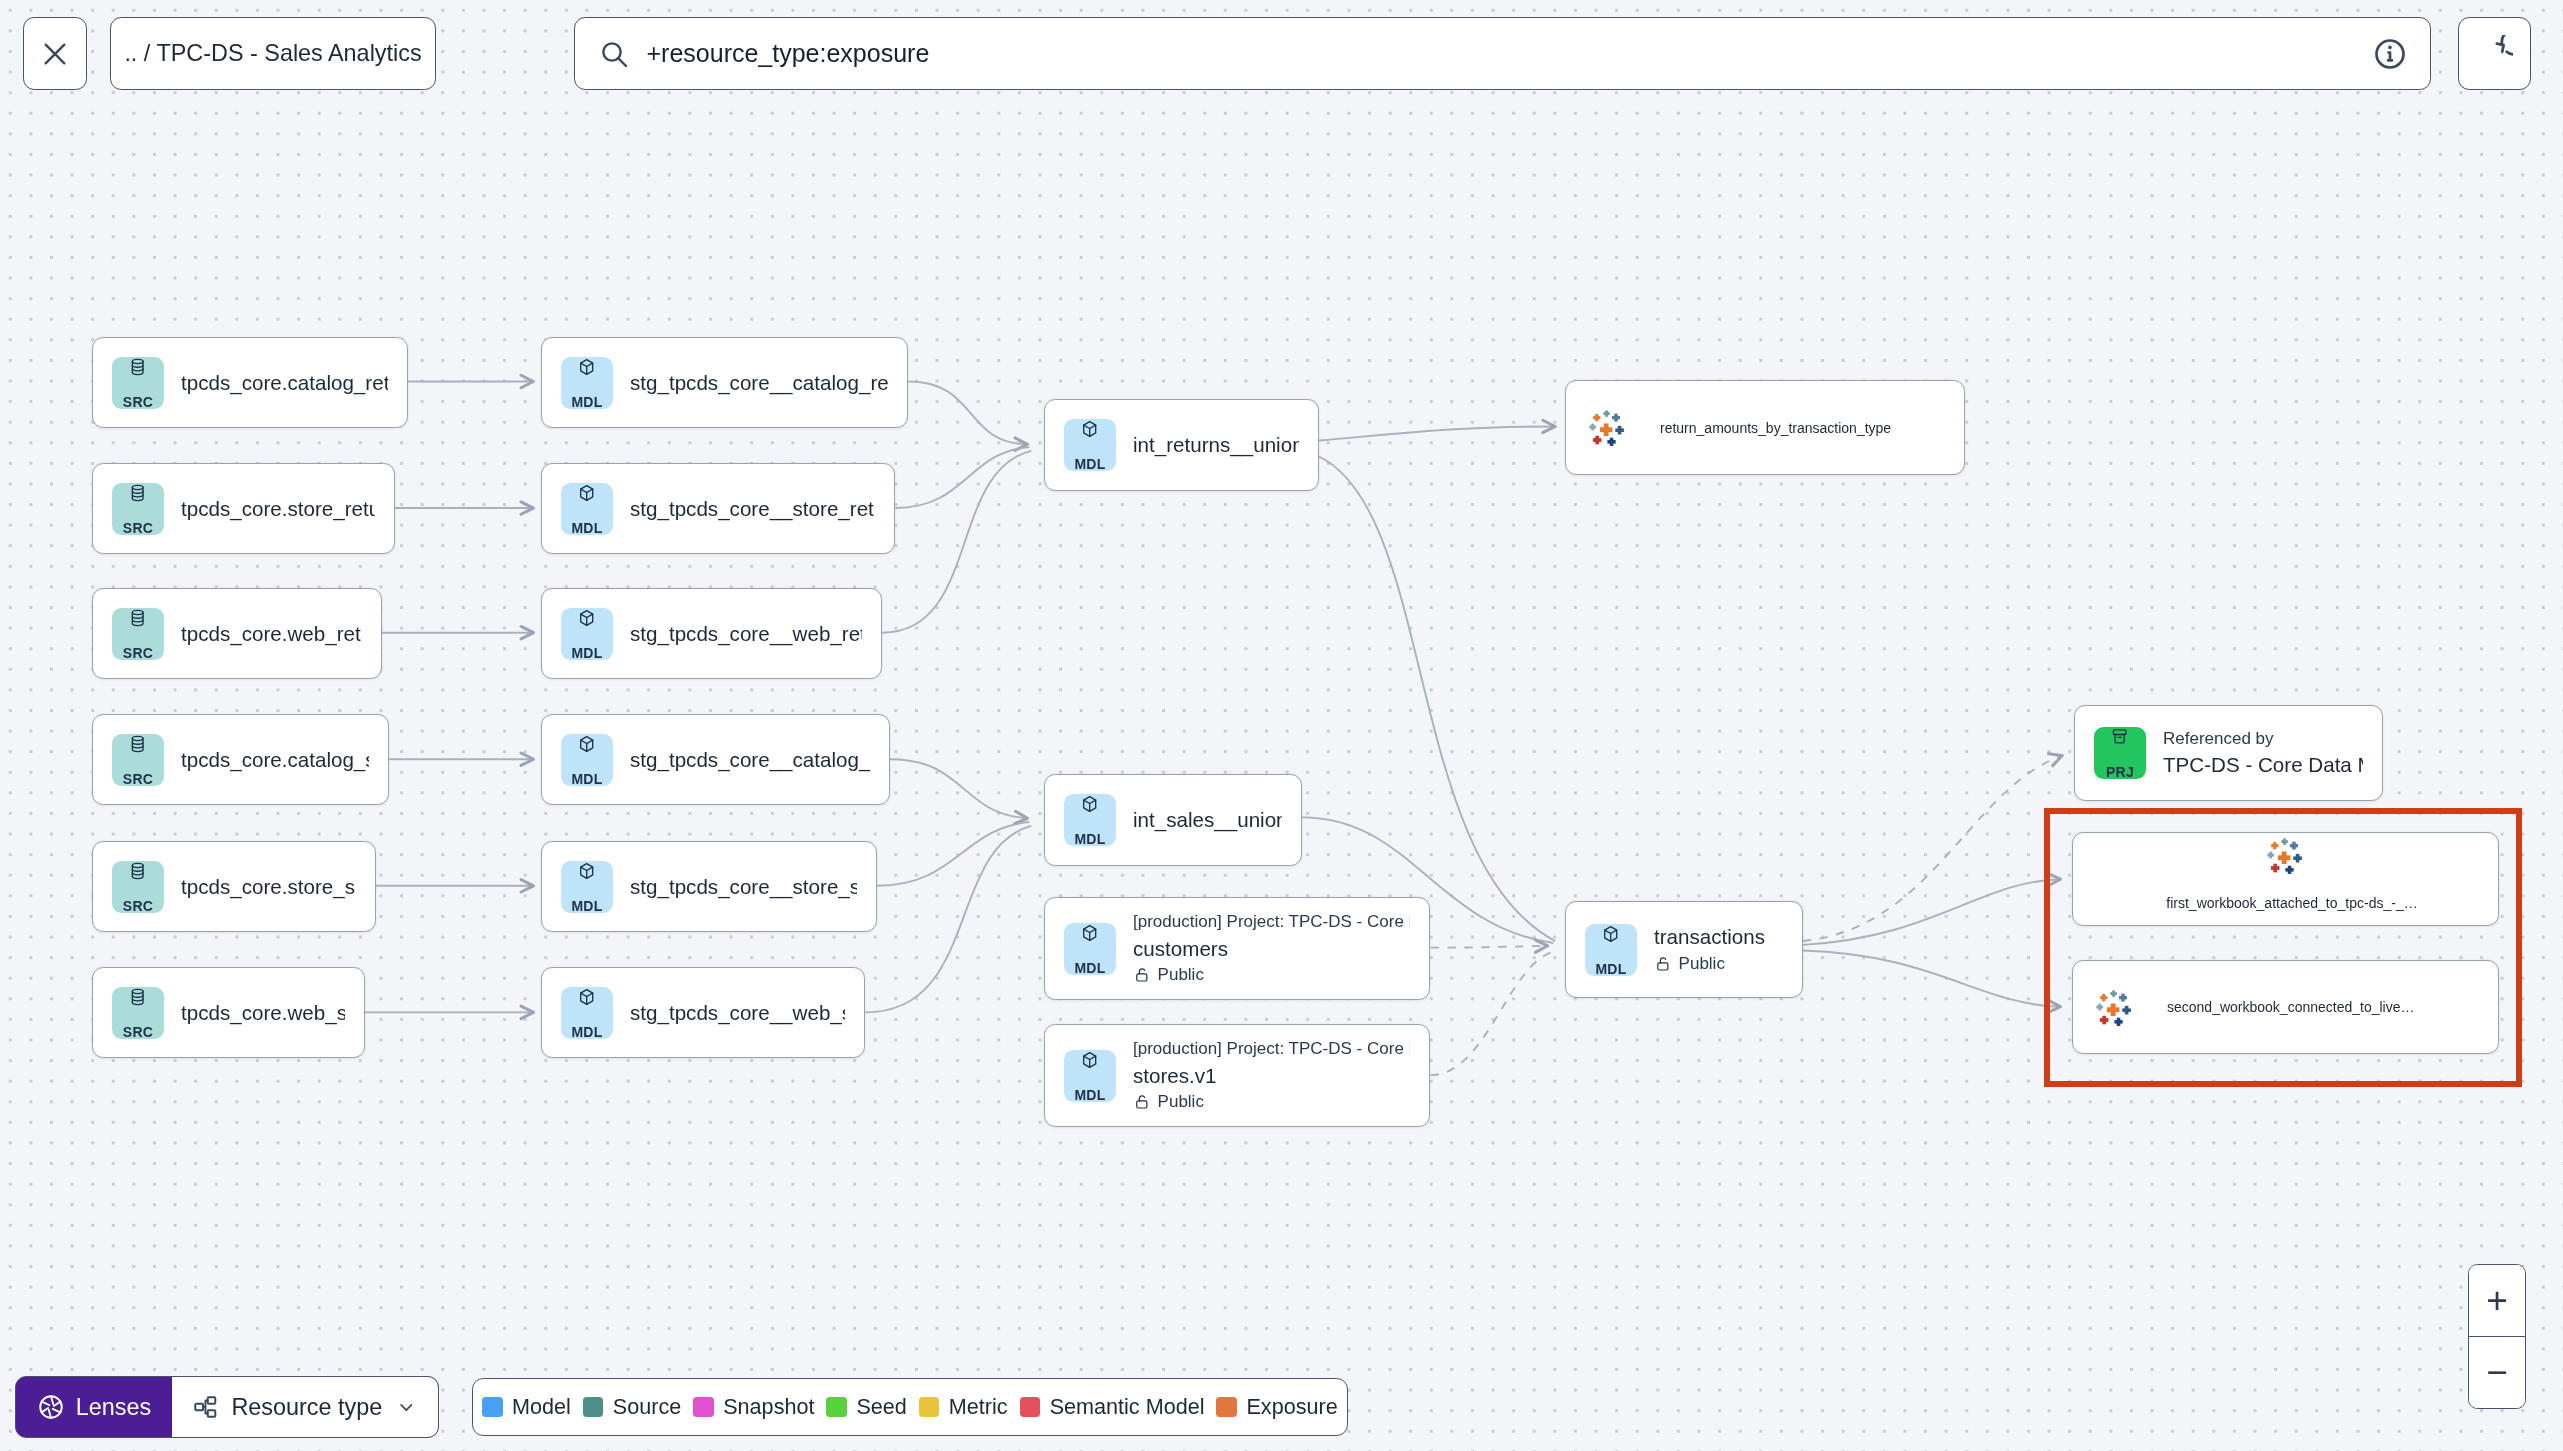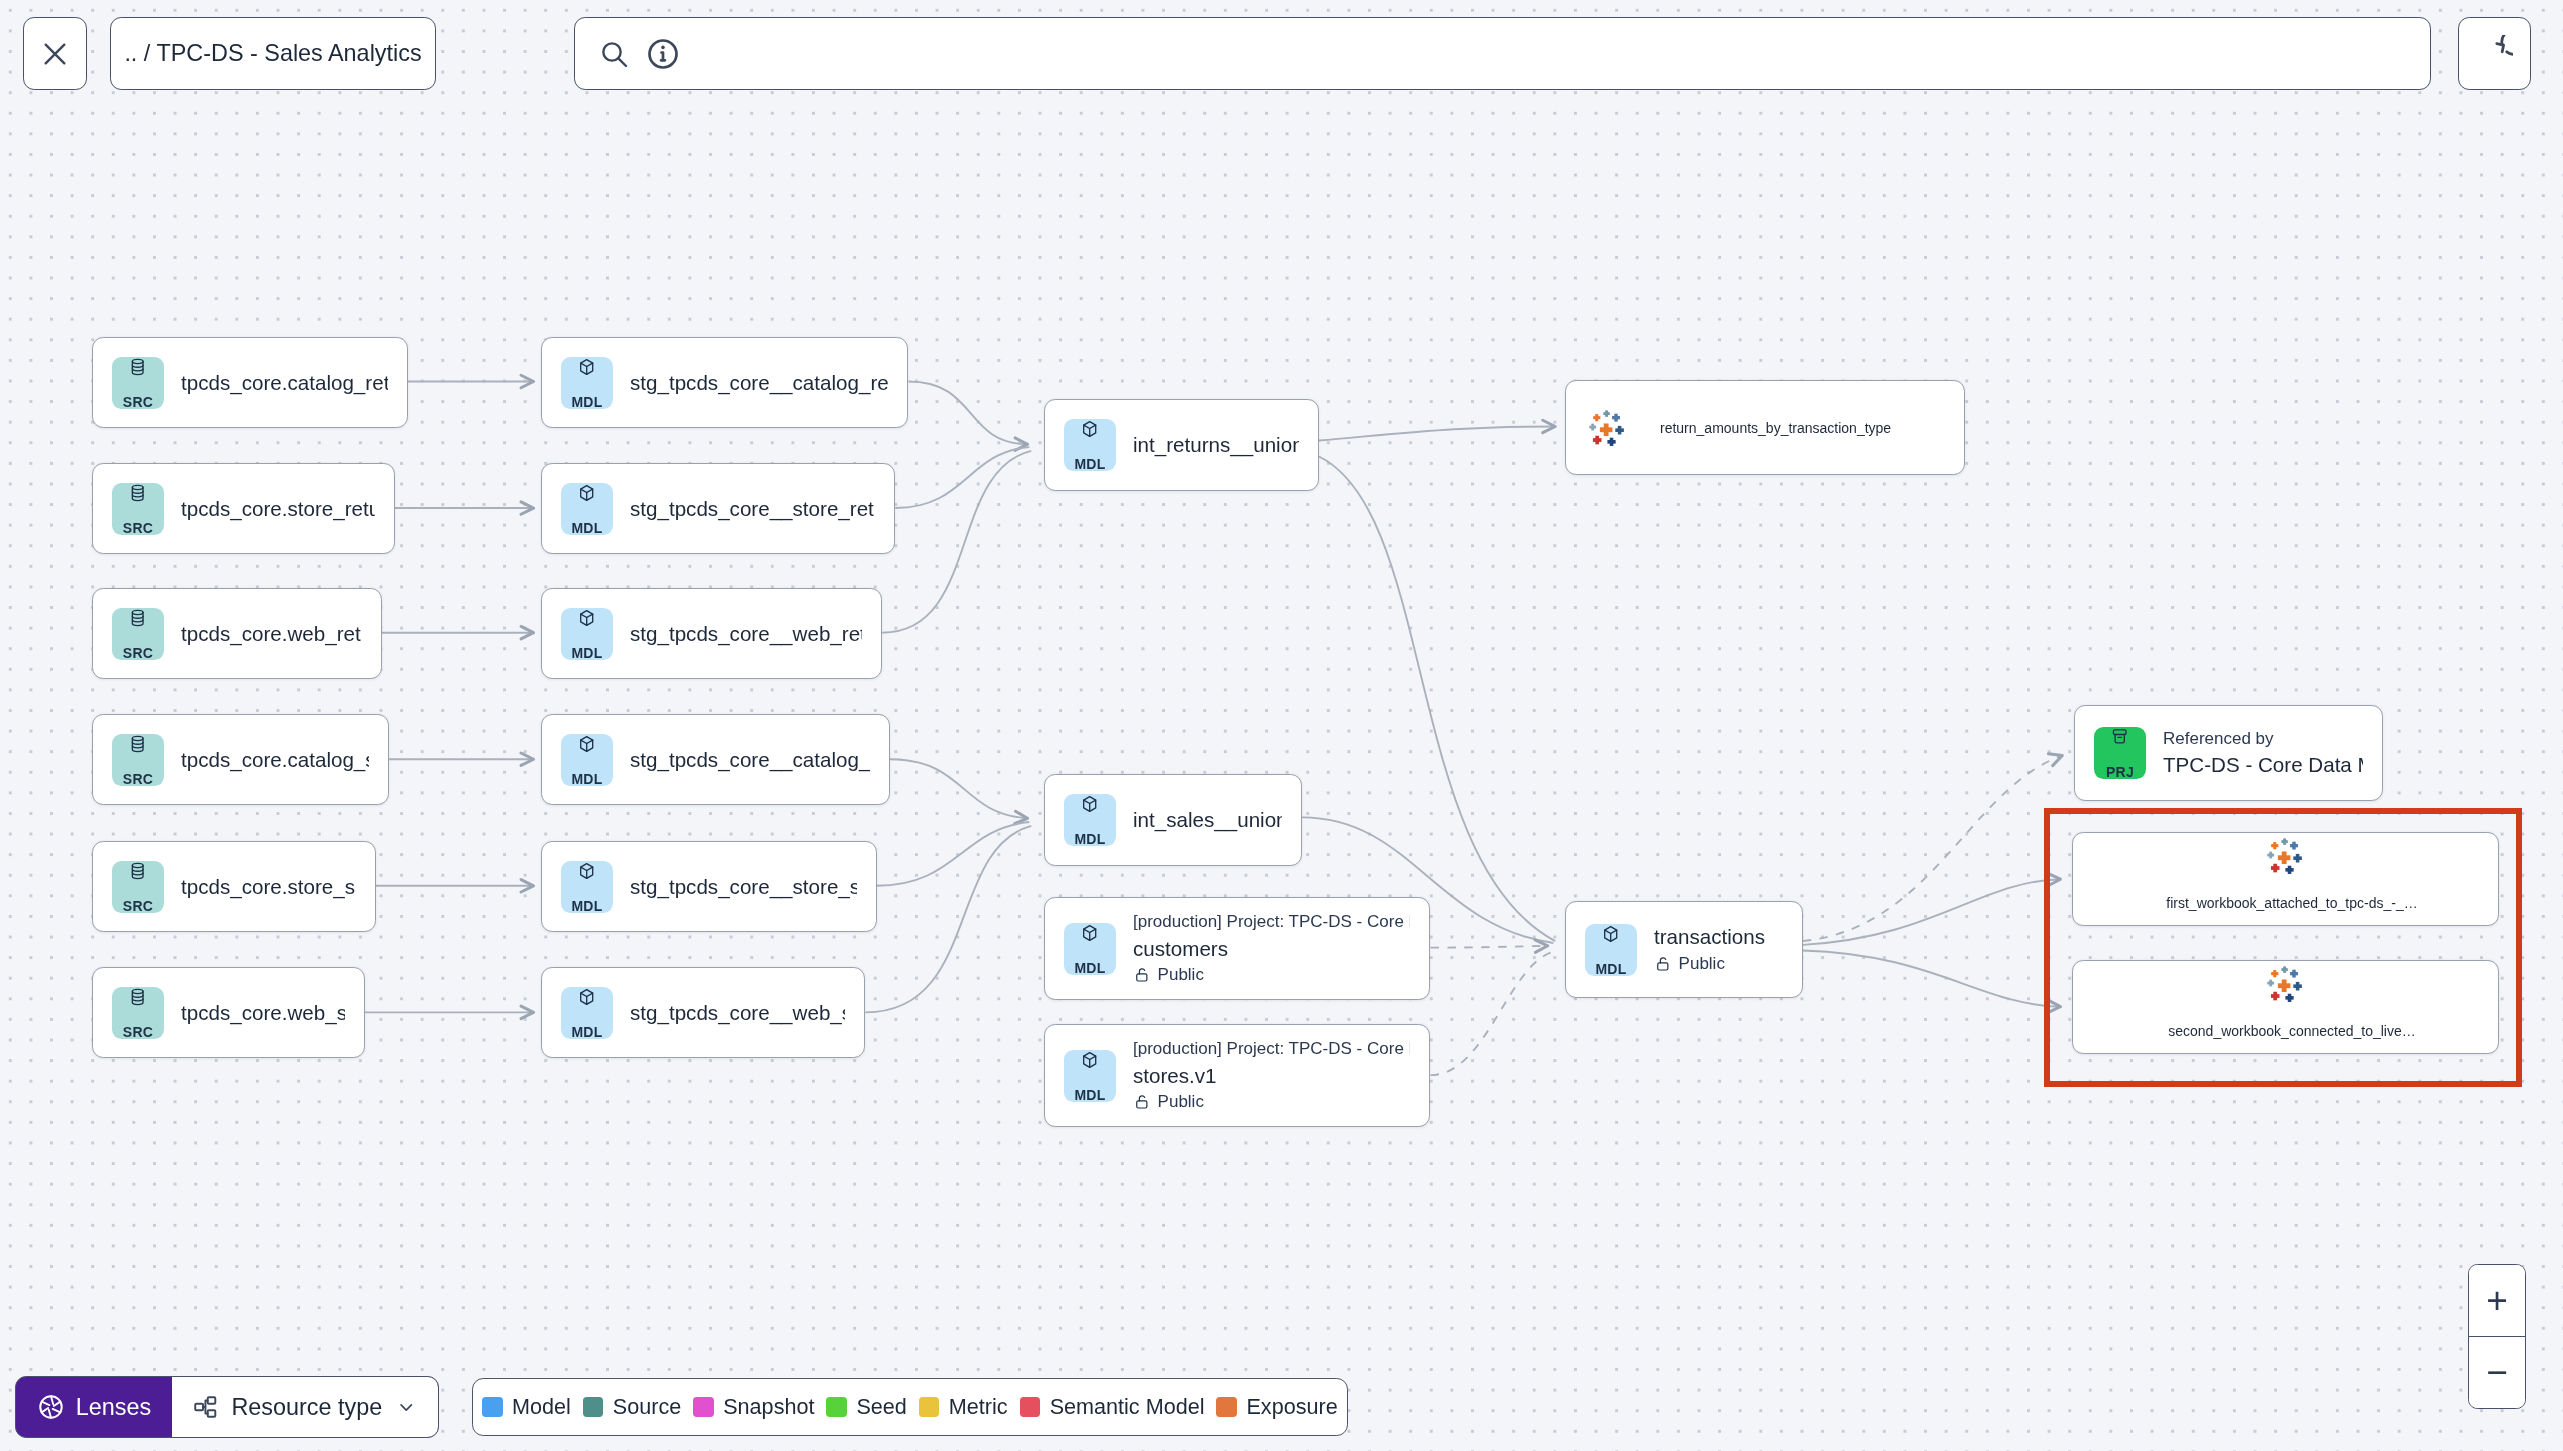--- a/index.html
+++ b/index.html
@@ -495,21 +495,21 @@
           <g fill="#1f447e">
             <rect x="26.5" y="35.4" width="4" height="9.2"></rect>
             <rect x="23.9" y="38" width="9.2" height="4"></rect>
           </g>
         </svg>
       </span>
       <span class="node-text">
         <span class="title small">first_workbook_attached_to_tpc-ds_-_…</span>
       </span>
     </div>
-    <div class="node" style="left: 2072px; top: 960px; width: 427px; height: 94px; flex-direction: column;">
+    <div class="node" style="left: 2072px; top: 960px; width: 427px; height: 94px;">
       <span class="tableau">
         <svg viewBox="0 0 48 48">
           <g fill="#e8762d">
             <rect x="10.3" y="9" width="3.4" height="8"></rect>
             <rect x="8" y="11.3" width="8" height="3.4"></rect>
           </g>
           <g fill="#7099a6">
             <rect x="21.4" y="4.9" width="3.2" height="7.2"></rect>
             <rect x="19.4" y="6.9" width="7.2" height="3.2"></rect>
           </g>
@@ -553,20 +553,21 @@
 
 <div class="panel" id="breadcrumb-btn">
   <span>.. / TPC-DS - Sales Analytics</span>
 </div>
 
 <div class="panel" id="search-bar">
   <svg class="mag" viewBox="0 0 24 24">
     <circle class="ico-stroke" cx="10.5" cy="10.5" r="6.5"></circle>
     <path class="ico-stroke" d="M15.3 15.3L21 21"></path>
   </svg>
+  <input id="search-input" value="+resource_type:exposure" style="">
   <svg id="info-icon" viewBox="0 0 24 24">
     <circle class="ico-stroke" cx="12" cy="12" r="9"></circle>
     <path class="ico-stroke" d="M12 11v5.2M10.7 16.2h2.6M11 11h1"></path>
     <circle cx="12" cy="7.6" r="1.2" fill="#3c475c"></circle>
   </svg>
 </div>
 
 <div class="panel" id="refresh-btn">
   <svg viewBox="0 0 24 24">
     <path class="ico-stroke" d="M17.66 6.34 A8 8 0 1 1 20 12" transform="rotate(-8 12 12)" fill="none"></path>

